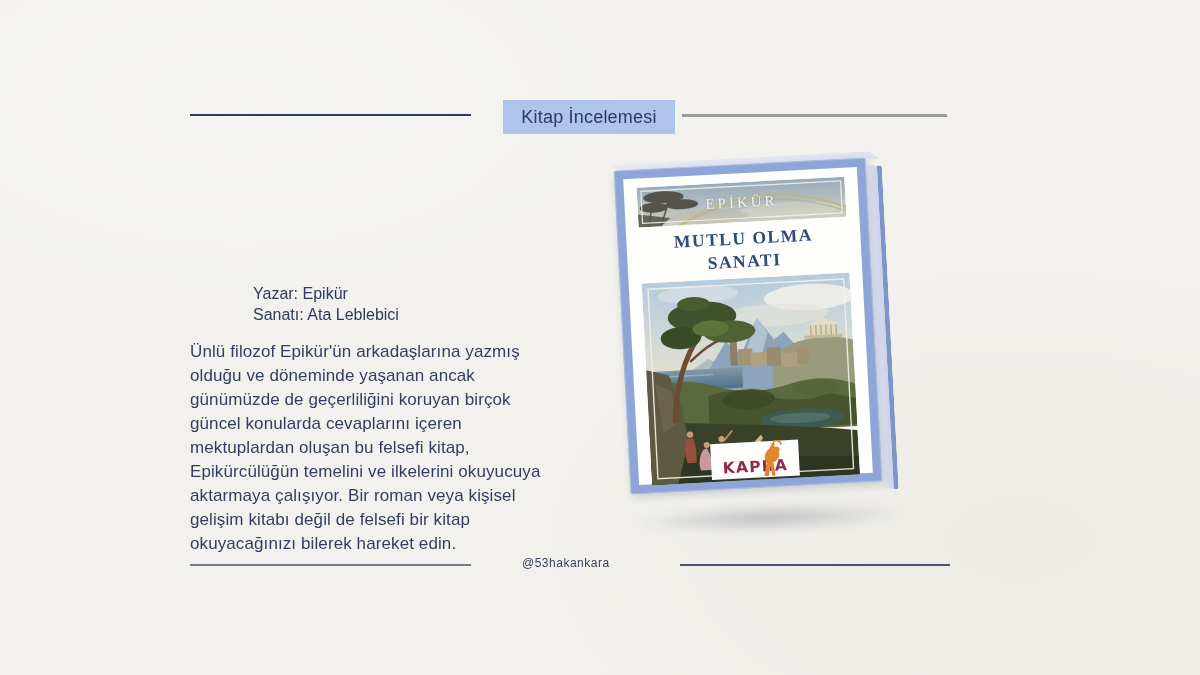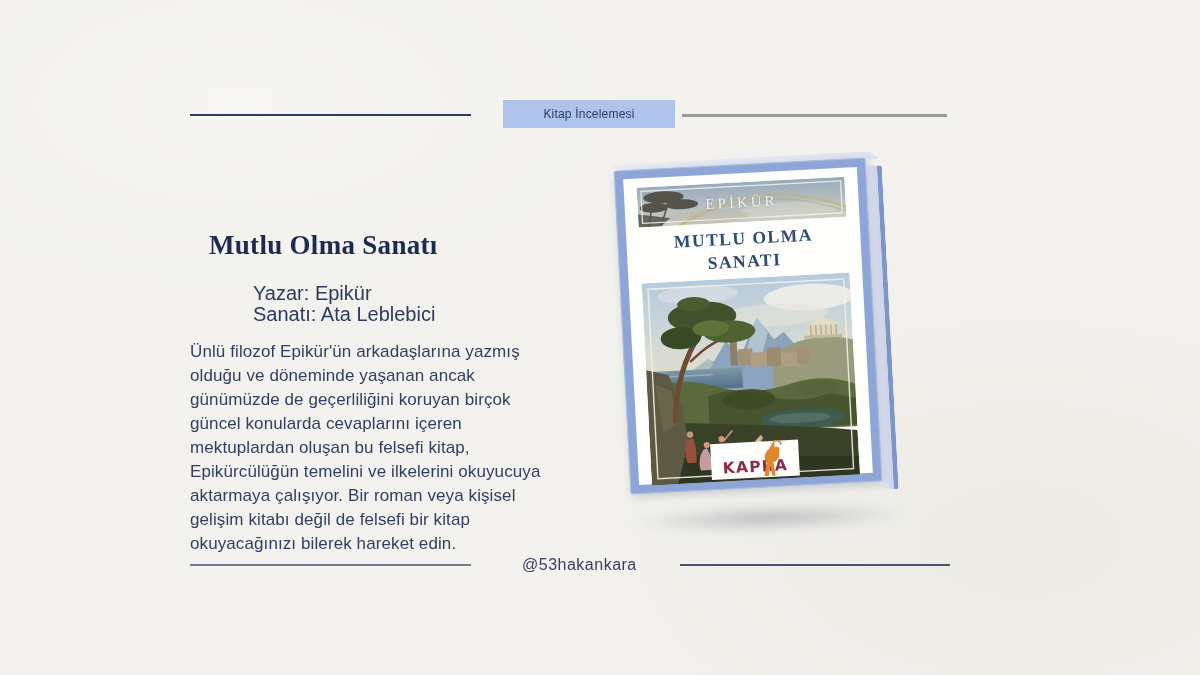--- a/index.html
+++ b/index.html
@@ -14,47 +14,47 @@
       radial-gradient(ellipse 600px 300px at 20% 15%, rgba(255,255,255,.35), transparent 70%),
       radial-gradient(ellipse 700px 400px at 85% 80%, rgba(230,228,220,.5), transparent 70%),
       #f2f1ed;
   }
 
   
   .hline { position:absolute; }
   .hline-left  { left:190px; top:114px; width:281px; height:2px; background:#2c3a66; }
   .hline-right { left:682px; top:114px; width:265px; height:3px; background:#9a9a9a; }
   .badge {
-    position:absolute; left:503px; top:100px; width:172px; height:28px;
-    background:#afc4eb; color:#2b3a68; font-size:12px; font-weight:500;
+    position:absolute; left:503px; top:100px; width:172px; height:34px;
+    background:#afc4eb; color:#2b3a68; font-size:18px; font-weight:500;
     display:flex; align-items:center; justify-content:center; letter-spacing:.2px;
   }
 
   
   .review-title {
     position:absolute; left:209px; top:230px;
     font-family:"Liberation Serif", serif; font-weight:700;
     font-size:27px; color:#1d2b52; letter-spacing:.3px;
   }
   .credits {
     position:absolute; left:253px; top:283px;
-    font-size:20px; line-height:21px; color:#2e3a5e;
+    font-size:16px; line-height:21px; color:#2e3a5e;
   }
   .review-body {
     position:absolute; left:190px; top:340px; width:420px;
     font-size:17px; line-height:24px; color:#333e62;
     white-space:pre-line; letter-spacing:.1px;
   }
 
   
   .fline-left  { left:190px; top:564px; width:281px; height:2px; background:#757b92; }
   .fline-right { left:680px; top:564px; width:270px; height:2px; background:#4a5372; }
   .handle {
     position:absolute; left:522px; top:556px;
-    font-size:16px; color:#3a4160; letter-spacing:.5px;
+    font-size:12px; color:#3a4160; letter-spacing:.5px;
   }
 
   
   .book { position:absolute; left:608px; top:146px; width:310px; height:390px; }
   .book-shadow {
     position:absolute; left:20px; bottom:4px; width:280px; height:28px;
     background:radial-gradient(ellipse at center, rgba(60,65,90,.28), rgba(60,65,90,0) 70%);
     filter:blur(4px); transform:rotate(-2deg);
   }
   .book-inner { position:absolute; left:14px; top:18px; transform:rotate(-3deg); }
@@ -107,21 +107,20 @@
 </style>
 </head>
 <body>
 
 <div class="canvas">
 
   <div class="hline hline-left"></div>
   <div class="badge">Kitap İncelemesi</div>
   <div class="hline hline-right"></div>
 
-  <h1 class="review-title">Mutlu Olma Sanatı</h1>
   <div class="credits">
     <div>Yazar: Epikür</div>
     <div>Sanatı: Ata Leblebici</div>
   </div>
   <p class="review-body">Ünlü filozof Epikür'ün arkadaşlarına yazmış
 olduğu ve döneminde yaşanan ancak
 günümüzde de geçerliliğini koruyan birçok
 güncel konularda cevaplarını içeren
 mektuplardan oluşan bu felsefi kitap,
 Epikürcülüğün temelini ve ilkelerini okuyucuya

